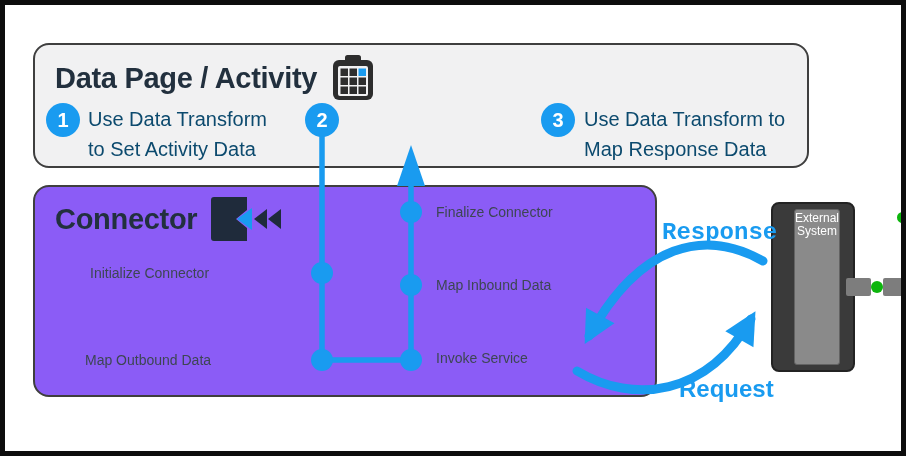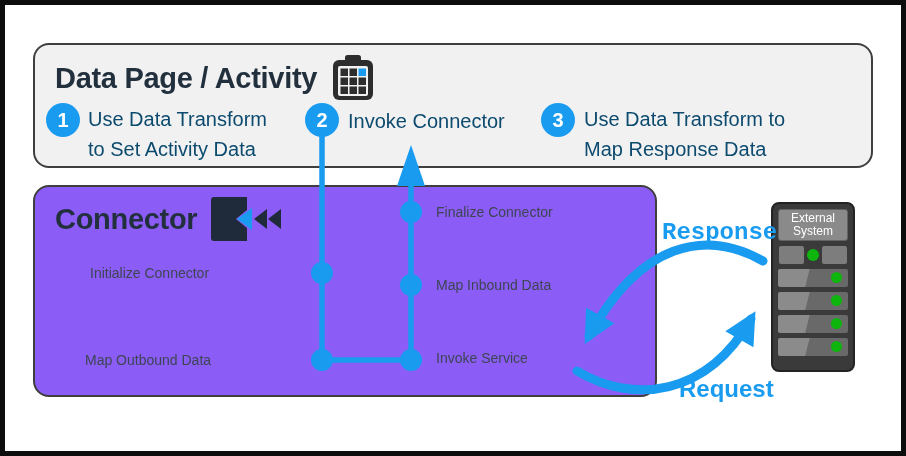--- a/index.html
+++ b/index.html
@@ -4,21 +4,21 @@
 <style>
   html,body{margin:0;padding:0;background:#fff;}
   .canvas{
     position:relative;width:906px;height:456px;background:#ffffff;
     font-family:"Liberation Sans","DejaVu Sans",sans-serif;overflow:hidden;
   }
   .outer-frame{position:absolute;inset:0;border:5px solid #0d0d0d;pointer-events:none;z-index:10;}
 
   
   .panel{position:absolute;border:2.5px solid #3f3f3f;border-radius:16px;box-sizing:border-box;}
-  .panel-top{left:33px;top:43px;width:840px;height:125px;background:#f1f1f2;z-index:1;}
+  .panel-top{left:33px;top:43px;width:776px;height:125px;background:#f1f1f2;z-index:1;}
   .panel-connector{left:33px;top:185px;width:624px;height:212px;background:#8b5cf6;z-index:1;}
 
   .panel-title-row{position:absolute;left:20px;top:10px;display:flex;align-items:center;gap:14px;}
   .panel-title{font-size:29px;font-weight:bold;color:#22303e;letter-spacing:-0.3px;white-space:nowrap;}
 
   
   .step-badge{
     position:absolute;width:34px;height:34px;border-radius:50%;background:#199bf0;color:#fff;
     display:flex;align-items:center;justify-content:center;font-size:20px;font-weight:600;z-index:6;
   }
@@ -33,21 +33,21 @@
 
   
   .xfer-label{position:absolute;font-size:24px;font-weight:bold;color:#199bf0;z-index:6;white-space:nowrap;}
   .label-response{left:662px;top:219px;font-family:Liberation Mono, monospace;}
   .label-request{left:679px;top:375px;}
 
   
   .server{
     position:absolute;left:771px;top:202px;width:84px;height:170px;background:#3a3a3a;
     border:2px solid #232323;border-radius:8px;box-sizing:border-box;z-index:4;
-    display:flex;flex-direction:column;gap:5px;padding:5px 5px;
+    display:flex;flex-direction:row;gap:5px;padding:5px 21px;
   }
   .server-label{
     background:#8a8a8a;border:1px solid #636363;border-radius:3px;color:#fff;
     font-size:12px;line-height:13px;text-align:center;padding:2px 0;
   }
   .server-toprow{display:flex;align-items:center;justify-content:space-between;padding:0 1px;}
   .drive-square{width:25px;height:18px;background:#7d7d7d;border-radius:2px;}
   .led{width:12px;height:12px;border-radius:50%;background:#0db50d;}
   .server-slot{
     position:relative;height:18px;border-radius:2px;
@@ -86,23 +86,20 @@
   <div class="step-badge" style="left:46px;top:103px;">
     <span>1</span>
   </div>
   <div class="step-text" style="left:88px;top:104px;">
     <div>Use Data Transform</div>
     <div>to Set Activity Data</div>
   </div>
 
   <div class="step-badge" style="left:305px;top:103px;">
     <span>2</span>
-  </div>
-  <div class="step-text" style="left:348px;top:106px;">
-    <div>Invoke Connector</div>
   </div>
 
   <div class="step-badge" style="left:541px;top:103px;">
     <span>3</span>
   </div>
   <div class="step-text" style="left:584px;top:104px;">
     <div>Use Data Transform to</div>
     <div>Map Response Data</div>
   </div>
 

